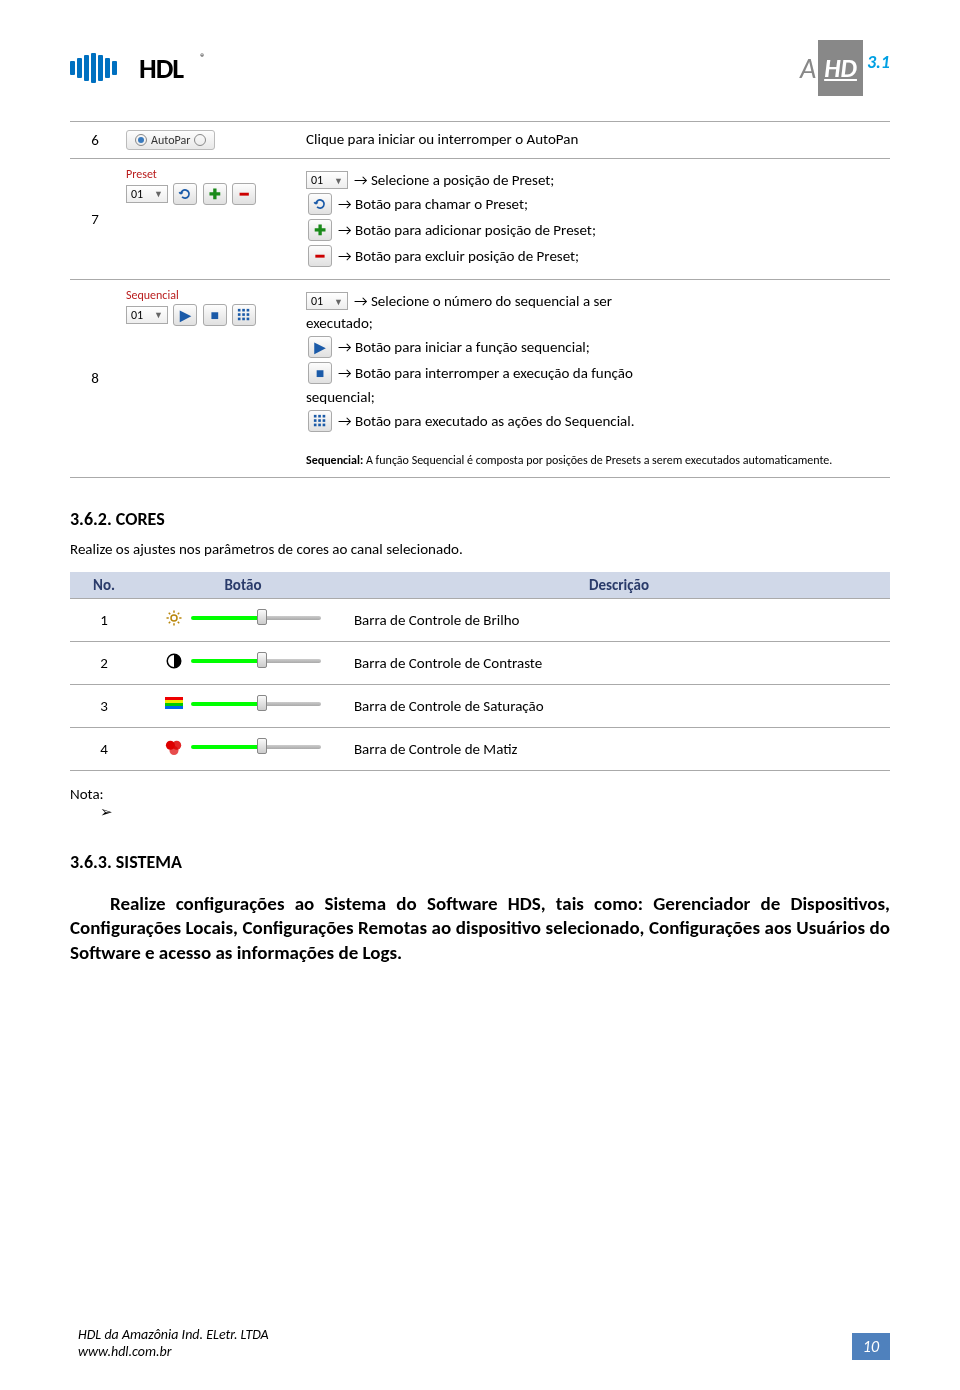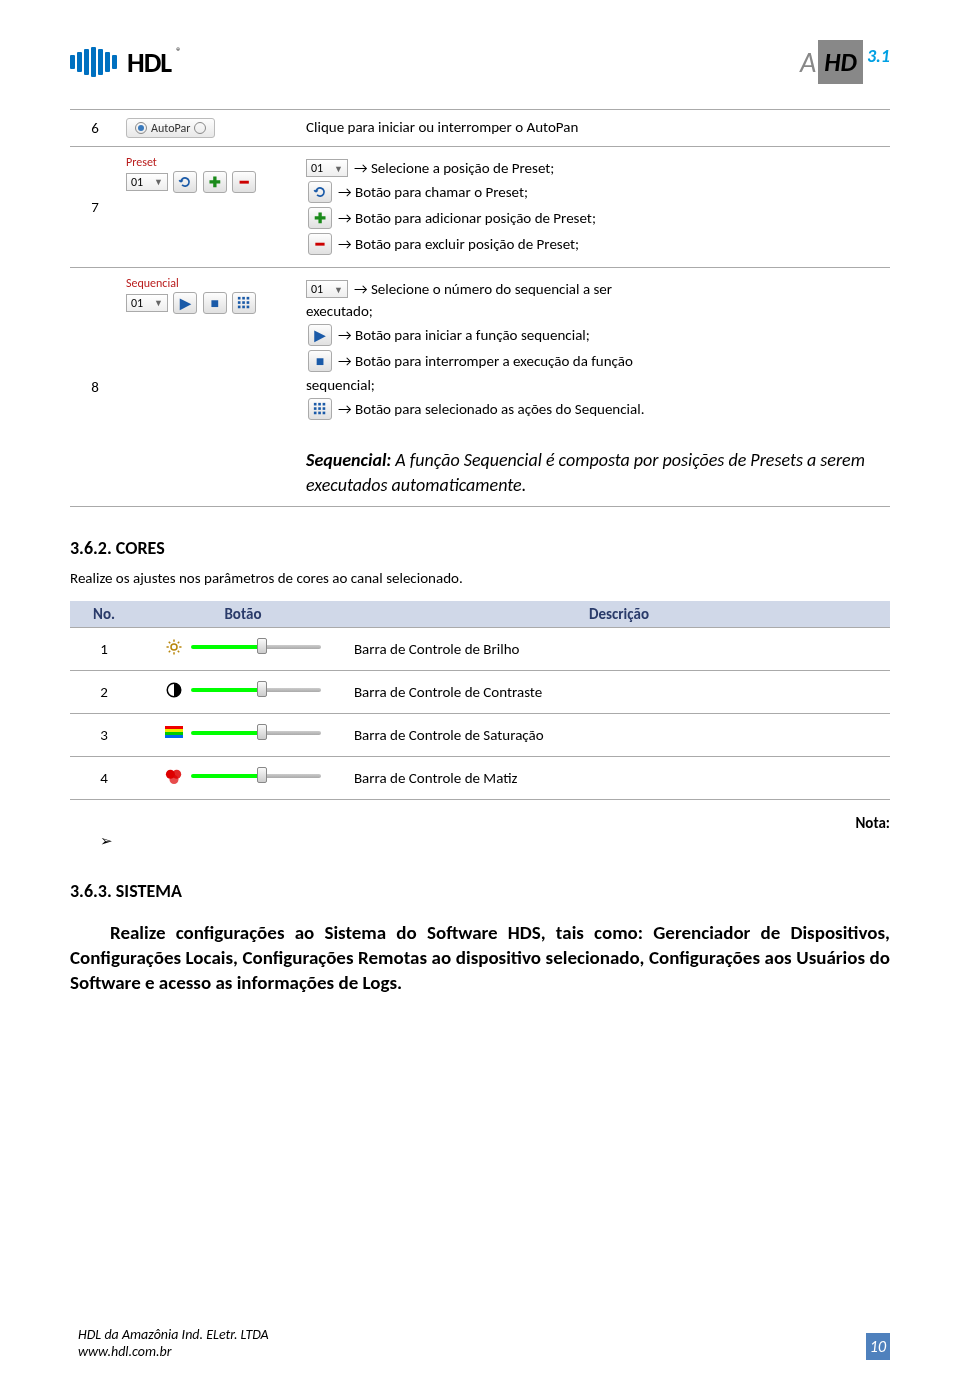--- a/index.html
+++ b/index.html
@@ -16,21 +16,21 @@
     min-height: 1390px;
   }
   .header {
     display: flex;
     justify-content: space-between;
     align-items: center;
     margin-bottom: 25px;
   }
   .hdl-logo {
     display: flex;
-    gap: 4px;
+    gap: 16px;
   }
   .hdl-bars {
     display: flex;
     gap: 2px;
     align-items: center;
   }
   .hdl-bar {
     width: 5px;
     background: #0070c0;
     border-radius: 1px;
@@ -52,26 +52,27 @@
     align-items: center;
   }
   .ahd-a {
     color: #888;
     font-size: 28px;
     font-style: italic;
     font-weight: 400;
   }
   .ahd-hd {
     background: #888;
-    color: #000000;
+    color: #ffffff;
     font-weight: 900;
     font-style: italic;
     font-size: 26px;
-    padding: 6px 6px;
+    padding: 12px 6px;
     margin-left: 2px;
+    text-decoration: underline;
   }
   .ahd-31 {
     color: #00a0e3;
     font-weight: 900;
     font-style: italic;
     font-size: 18px;
     margin-left: 4px;
     margin-top: -12px;
   }
 
@@ -158,24 +159,23 @@
   .icon-btn svg { width: 14px; height: 14px; }
 
   .arrow-line {
     display: flex;
     align-items: center;
     gap: 6px;
     margin: 4px 0;
   }
 
   .seq-note {
-    font-style: italic;
     font-weight: 700;
-    font-size: 18px;
-    margin-top: 28px;
+    font-size: 12px;
+    margin-top: 20px;
     margin-left: 0;
     line-height: 1.4;
   }
   .seq-note .body { font-weight: 400; }
 
   h2.section {
     font-size: 18px;
     font-weight: 700;
     margin: 30px 0 10px 0;
   }
@@ -240,21 +240,21 @@
     height: 16px;
     background: linear-gradient(#fafafa, #ccc);
     border: 1px solid #888;
     border-radius: 2px;
   }
 
   .nota {
     font-size: 15px;
     margin-top: 14px;
   }
-  .nota-label { font-weight: 700; text-align: right; }
+  .nota-label { font-weight: 400; }
   .nota-item {
     display: flex;
     gap: 10px;
     margin-left: 30px;
     font-style: italic;
   }
   .nota-item .bullet { font-style: normal; }
 
   p.justify {
     text-align: justify;
@@ -272,21 +272,21 @@
     justify-content: space-between;
     align-items: flex-end;
   }
   .footer-left {
     font-size: 14px;
     font-style: italic;
   }
   .page-num {
     background: #4f81bd;
     color: #fff;
-    padding: 4px 4px;
+    padding: 4px 11px;
     font-size: 16px;
     font-style: italic;
     font-weight: 400;
   }
 </style>
 </head>
 <body>
 
 <div class="page">
 
@@ -422,21 +422,21 @@
                     <rect x="11" y="1" width="3" height="3"></rect>
                 <rect x="1" y="6" width="3" height="3"></rect>
                     <rect x="6" y="6" width="3" height="3"></rect>
                     <rect x="11" y="6" width="3" height="3"></rect>
                 <rect x="1" y="11" width="3" height="3"></rect>
                     <rect x="6" y="11" width="3" height="3"></rect>
                     <rect x="11" y="11" width="3" height="3"></rect>
               </g>
             </svg>
           </span>
-          <span>→ Botão para selecionado as ações do Sequencial.</span>
+          <span>→ Botão para executado as ações do Sequencial.</span>
         </div>
 
         <div class="seq-note">
           <span>Sequencial:</span><span class="body"> A função Sequencial é composta por posições de Presets a serem executados automaticamente.</span>
         </div>
       </td>
     </tr>
   </tbody>
     </table>
 

